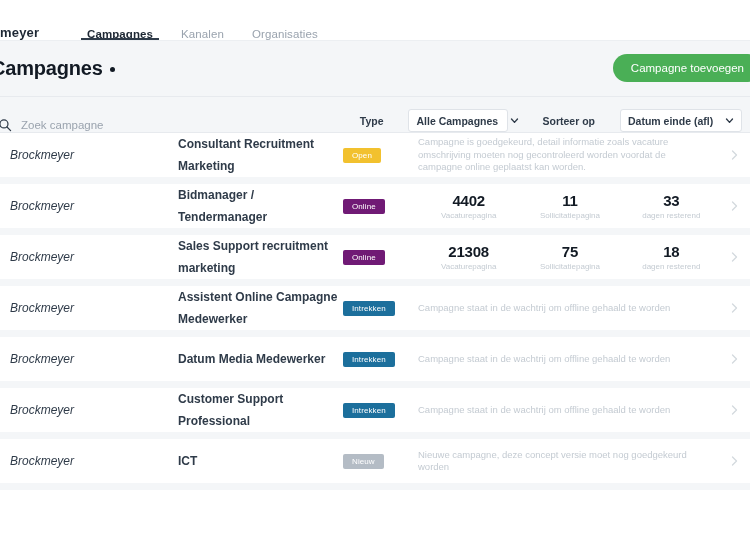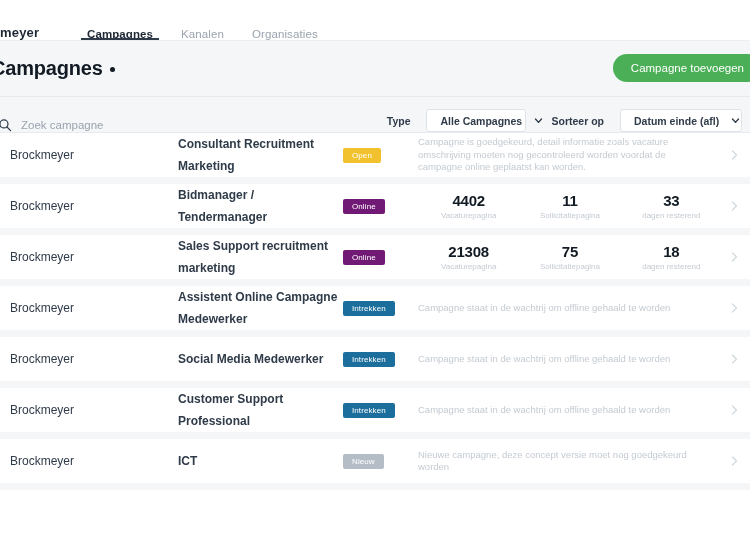--- a/index.html
+++ b/index.html
@@ -114,38 +114,38 @@
     border: none;
     background: transparent;
     font-family: "Liberation Sans", sans-serif;
     font-size: 11.5px;
     color: #4a5664;
     outline: none;
     width: 260px;
   }
   .search-input::placeholder { color: #9aa3ae; }
 
-  .filters { display: flex; align-items: center; gap: 8px; }
+  .filters { display: flex; align-items: center; gap: 17px; }
   .flabel {
     font-size: 10.5px;
     font-weight: 700;
     color: #2f3b49;
     margin-right: 8px;
     white-space: nowrap;
   }
   .fselect {
     display: flex;
     align-items: center;
     justify-content: space-between;
     gap: 12px;
     background: #ffffff;
     border: 1px solid #dfe3e8;
     border-radius: 3px;
     height: 23px;
-    padding: 0 13px;
+    padding: 0 7px;
     font-size: 10.5px;
     color: #2f3b49;
     font-weight: 700;
     cursor: pointer;
     white-space: nowrap;
   }
   .fselect.type { width: 100px; margin-right: 17px; }
   .fselect.sort { width: 122px; }
   .chev-down { width: 9px; height: 9px; flex: none; }
 
@@ -161,20 +161,21 @@
     position: relative;
     cursor: pointer;
   }
   .col-org {
     width: 178px;
     font-size: 12px;
     color: #2f3b49;
     font-weight: 400;
     padding-left: 10px;
     flex: none;
+    font-style: italic;
   }
   .col-title {
     width: 165px;
     font-size: 12px;
     font-weight: 700;
     color: #2f3b49;
     line-height: 22px;
     flex: none;
   }
   .col-badge { width: 75px; flex: none; display: flex; align-items: center; }
@@ -342,21 +343,21 @@
       </div>
       <div class="col-rest">
         <div class="msg">Campagne staat in de wachtrij om offline gehaald te worden</div>
       </div>
       <svg class="chev-right" viewBox="0 0 12 12">
         <polyline points="4.5,2 8.5,6 4.5,10" fill="none" stroke="#d3d9de" stroke-width="1.3" stroke-linecap="round" stroke-linejoin="round"></polyline>
       </svg>
     </div>
     <div class="row">
       <div class="col-org">Brockmeyer</div>
-      <div class="col-title">Social Media Medewerker</div>
+      <div class="col-title">Datum Media Medewerker</div>
       <div class="col-badge">
         <span class="badge intrekken">Intrekken</span>
       </div>
       <div class="col-rest">
         <div class="msg">Campagne staat in de wachtrij om offline gehaald te worden</div>
       </div>
       <svg class="chev-right" viewBox="0 0 12 12">
         <polyline points="4.5,2 8.5,6 4.5,10" fill="none" stroke="#d3d9de" stroke-width="1.3" stroke-linecap="round" stroke-linejoin="round"></polyline>
       </svg>
     </div>

